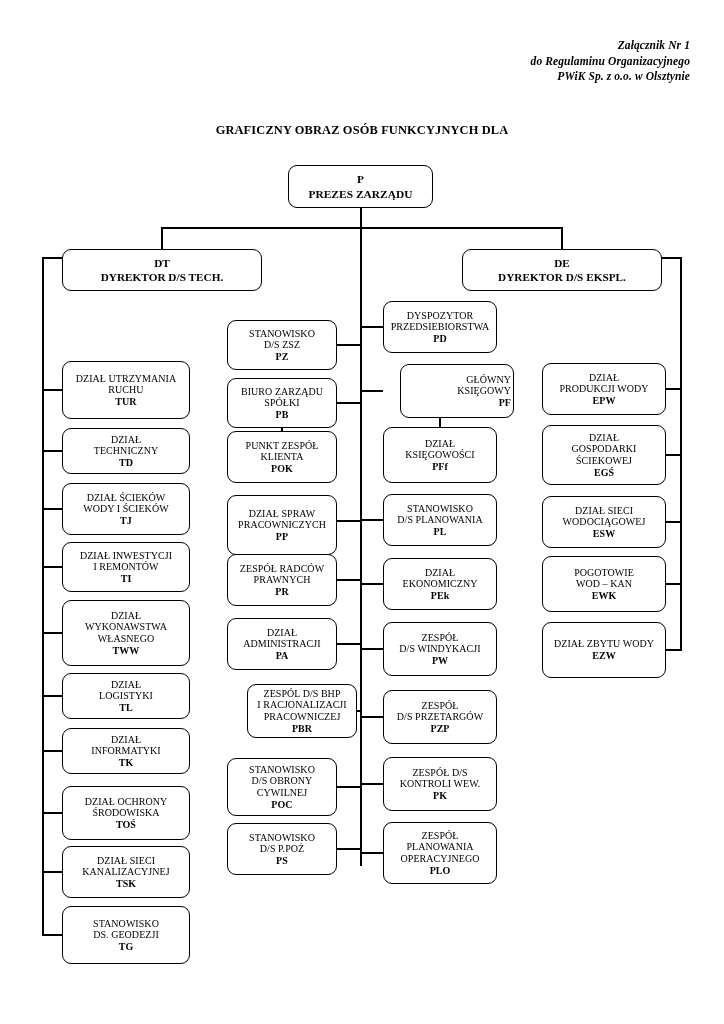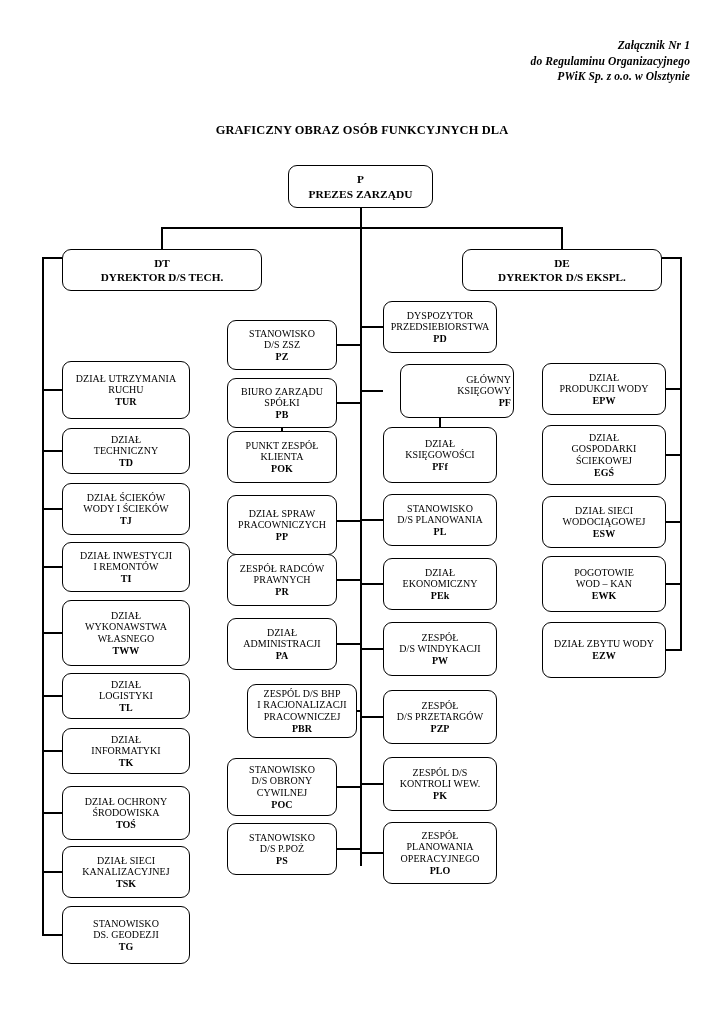--- a/index.html
+++ b/index.html
@@ -305,21 +305,21 @@
       </div>
       <div class="bx" style="left: 383px; top: 690px; width: 114px; height: 54px;">
         <span class="t">
           <span class="c">ZESPÓŁ</span>
           <span class="c">D/S PRZETARGÓW</span>
           <span class="c b">PZP</span>
         </span>
       </div>
       <div class="bx" style="left: 383px; top: 757px; width: 114px; height: 54px;">
         <span class="t">
-          <span class="c">ZESPÓL D/S</span>
+          <span class="c">ZESPÓŁ D/S</span>
           <span class="c">KONTROLI WEW.</span>
           <span class="c b">PK</span>
         </span>
       </div>
       <div class="bx" style="left: 383px; top: 822px; width: 114px; height: 62px;">
         <span class="t">
           <span class="c">ZESPÓŁ</span>
           <span class="c">PLANOWANIA</span>
           <span class="c">OPERACYJNEGO</span>
           <span class="c b">PLO</span>

